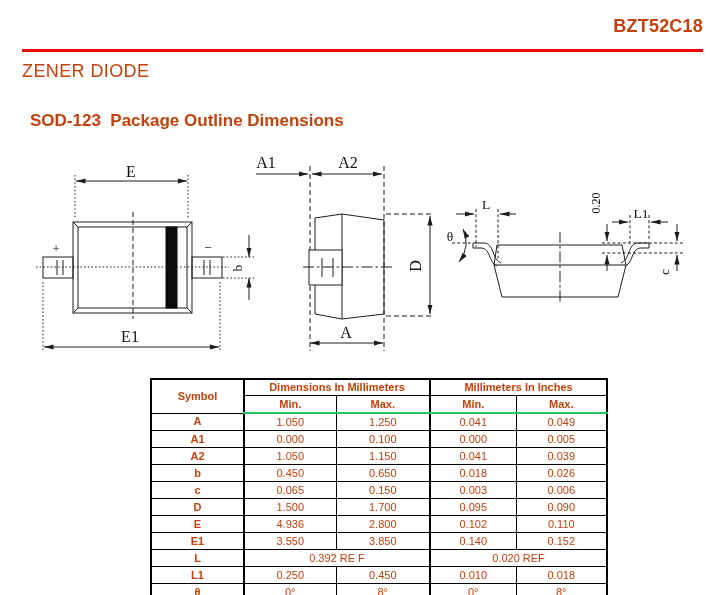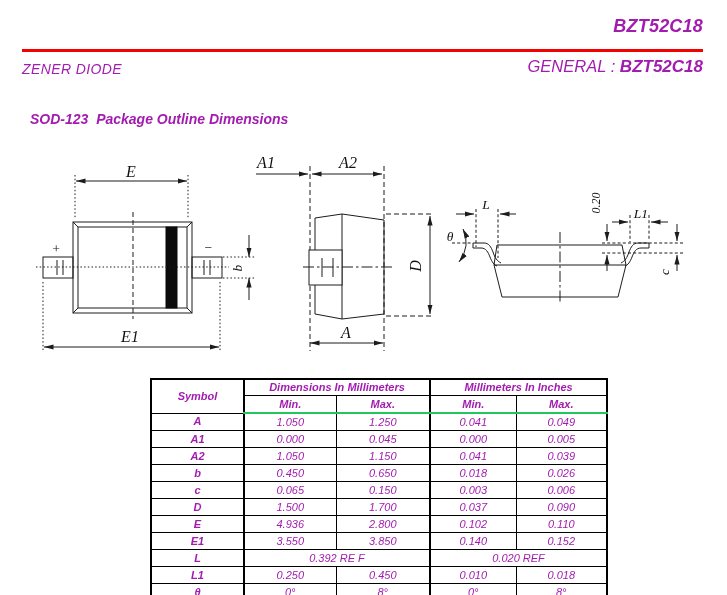--- a/index.html
+++ b/index.html
@@ -1,28 +1,28 @@
 <!DOCTYPE html>
 <html><head>
 <meta charset="utf-8">
 <style>
   html,body{margin:0;padding:0;background:#fff;}
   .page{
     position:relative;width:727px;height:595px;background:#ffffff;
-    font-family:"Liberation Sans",sans-serif;color:#a21caf;overflow:hidden;font-style:italic;
+    font-family:"Liberation Sans",sans-serif;color:#c2410c;overflow:hidden;
   }
   .part-number{
     position:absolute;top:16px;right:24px;
     font-size:18px;font-weight:bold;letter-spacing:.2px;
   }
   .red-rule{position:absolute;top:49px;left:22px;width:681px;height:3px;background:#f40000;}
   .general-heading{position:absolute;top:57px;right:24px;font-size:16.5px;}
   .general-heading .gp{font-weight:bold;font-size:17px;}
-  .product-type{position:absolute;top:61px;left:22px;font-size:14px;letter-spacing:.4px;text-align:right;}
-  .section-title{position:absolute;top:111px;left:30px;font-size:14px;font-weight:bold;white-space:pre;}
+  .product-type{position:absolute;top:61px;left:22px;font-size:18px;letter-spacing:.4px;text-align:right;}
+  .section-title{position:absolute;top:111px;left:30px;font-size:17px;font-weight:bold;white-space:pre;}
   svg.draw{position:absolute;left:0;top:0;}
   svg.draw line,svg.draw path,svg.draw rect,svg.draw polygon{stroke:#1c1c1c;stroke-width:1;fill:none;}
   svg.draw .fillb{fill:#0b0b0b;stroke:#0b0b0b;}
   svg.draw .mask{fill:#ffffff;}
   svg.draw text{stroke:none;fill:#111;font-family:"Liberation Serif","DejaVu Serif",serif;}
   svg.draw text.big{font-size:16px;}
   svg.draw text.med{font-size:13.5px;}
   svg.draw text.sm{font-size:12px;}
   svg.draw .dot{stroke-dasharray:1.5 2.2;}
   svg.draw .dsh{stroke-dasharray:5 3;}
@@ -42,21 +42,20 @@
   table.dim .lsep{border-left:2px solid #000;}
 </style>
 </head>
 <body>
 
 <div class="page">
 
   <div class="part-number">BZT52C18</div>
   <div class="red-rule"></div>
   <div class="product-type">ZENER DIODE</div>
-  <div class="general-heading"><span>GENERAL :</span> <span class="gp">BZT52C18</span></div>
 
   <div class="section-title">SOD-123  Package Outline Dimensions</div>
 
   <svg class="draw" width="727" height="595" viewBox="0 0 727 595">
     <defs>
       <marker id="ar" viewBox="0 0 10 10" refX="9.5" refY="5" markerWidth="10" markerHeight="10" markerUnits="userSpaceOnUse" orient="auto-start-reverse">
         <path d="M0,2.4 L9.5,5 L0,7.6 z" style="fill:#1c1c1c;stroke:none"></path>
       </marker>
     </defs>
 
@@ -188,21 +187,21 @@
     <tr>
       <td class="sym">A</td>
       <td class="lsep">1.050</td>
       <td>1.250</td>
       <td class="lsep">0.041</td>
       <td>0.049</td>
     </tr>
     <tr>
       <td class="sym">A1</td>
       <td class="lsep">0.000</td>
-      <td>0.045</td>
+      <td>0.100</td>
       <td class="lsep">0.000</td>
       <td>0.005</td>
     </tr>
     <tr>
       <td class="sym">A2</td>
       <td class="lsep">1.050</td>
       <td>1.150</td>
       <td class="lsep">0.041</td>
       <td>0.039</td>
     </tr>
@@ -217,21 +216,21 @@
       <td class="sym">c</td>
       <td class="lsep">0.065</td>
       <td>0.150</td>
       <td class="lsep">0.003</td>
       <td>0.006</td>
     </tr>
     <tr>
       <td class="sym">D</td>
       <td class="lsep">1.500</td>
       <td>1.700</td>
-      <td class="lsep">0.037</td>
+      <td class="lsep">0.095</td>
       <td>0.090</td>
     </tr>
     <tr>
       <td class="sym">E</td>
       <td class="lsep">4.936</td>
       <td>2.800</td>
       <td class="lsep">0.102</td>
       <td>0.110</td>
     </tr>
     <tr>

